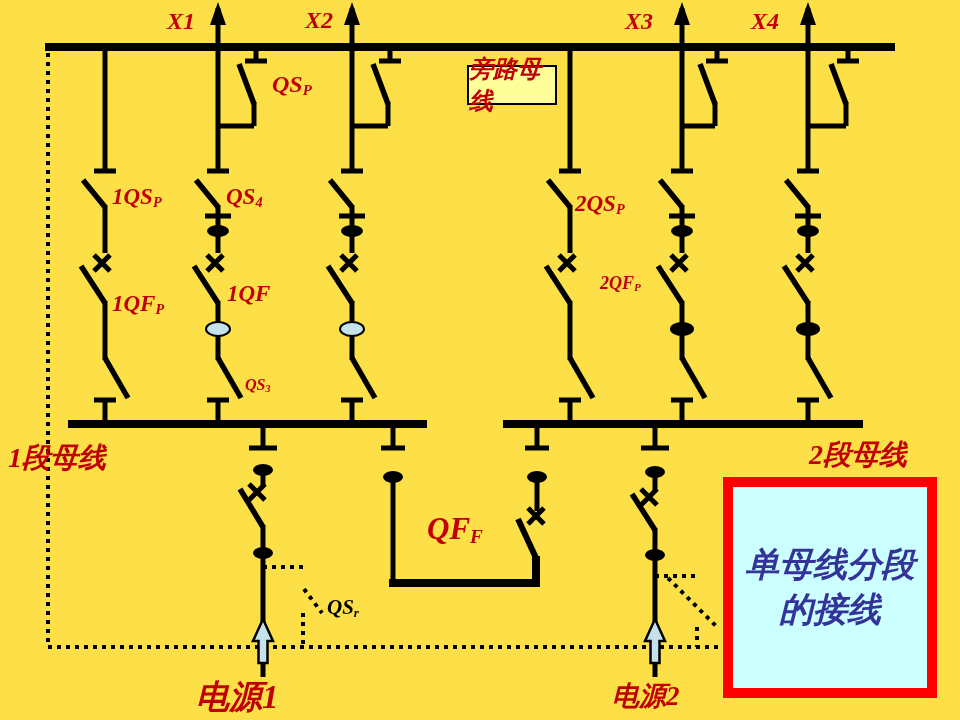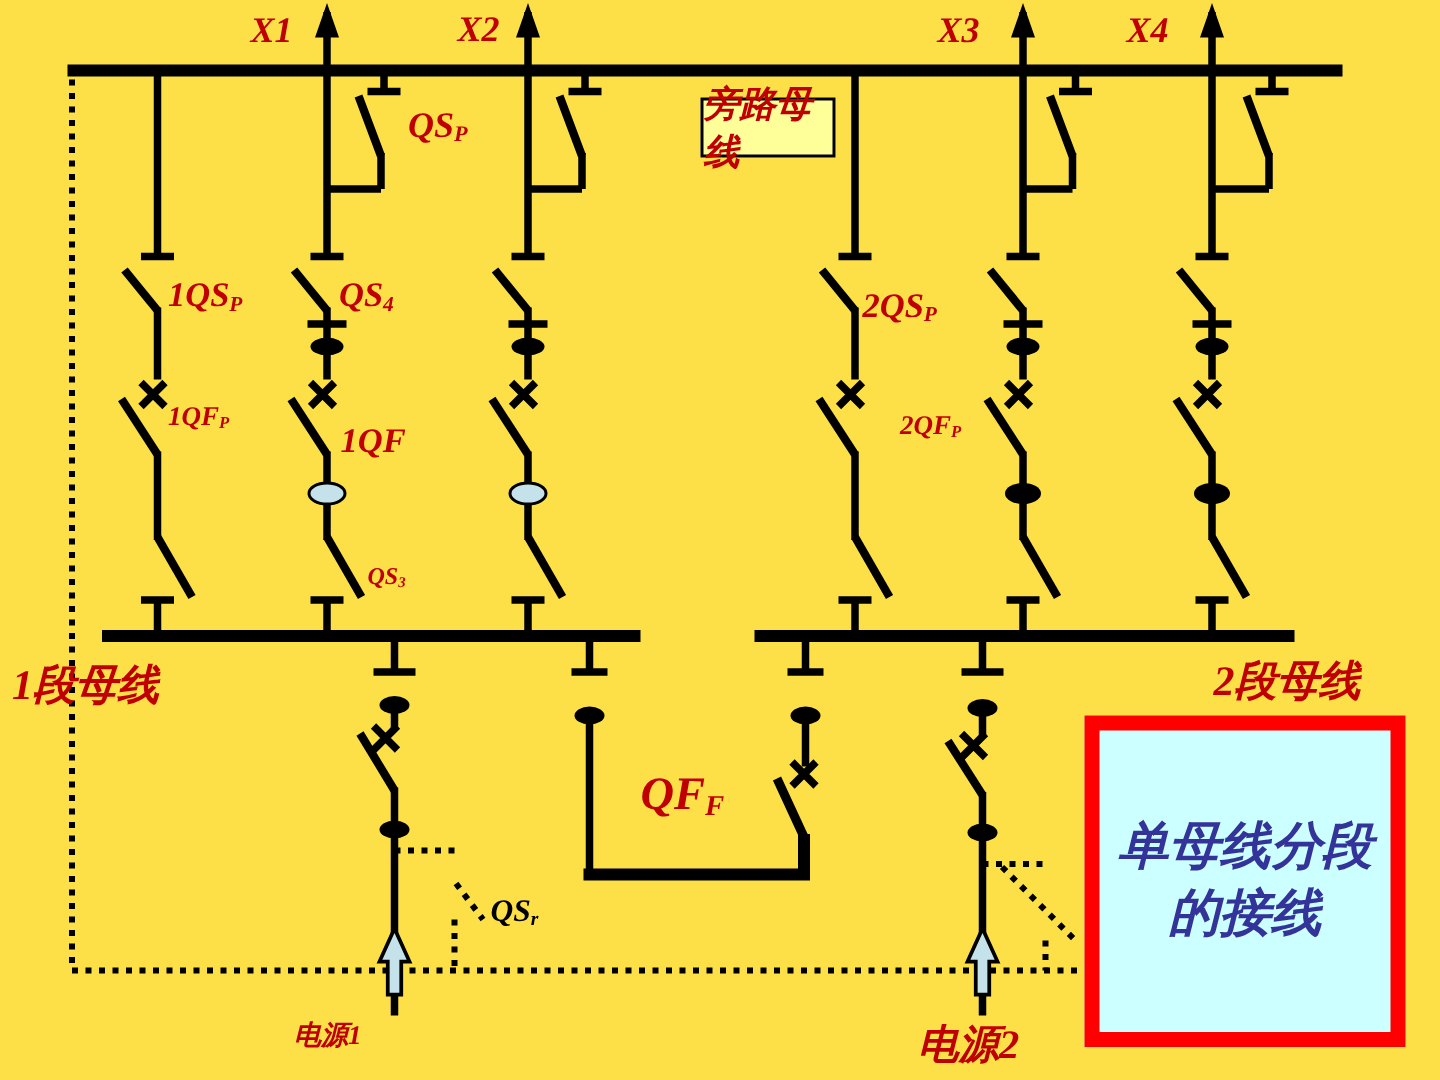--- a/index.html
+++ b/index.html
@@ -230,31 +230,31 @@
   <div class="lbl" style="left:751px;top:9px;font-size:24px">X4</div>
 
   <div class="bypass-box">
     <span>旁路母线</span>
   </div>
 
   <div class="lbl" style="left:272px;top:72px;font-size:24px"><span>QS</span><span class="sub">P</span></div>
   <div class="lbl" style="left:112px;top:185px;font-size:23px"><span>1QS</span><span class="sub">P</span></div>
   <div class="lbl" style="left:226px;top:185px;font-size:23px"><span>QS</span><span class="sub">4</span></div>
   <div class="lbl" style="left:575px;top:192px;font-size:23px"><span>2QS</span><span class="sub">P</span></div>
-  <div class="lbl" style="left:112px;top:268px;font-size:18px"><span>1QF</span><span class="sub">P</span></div>
+  <div class="lbl" style="left:112px;top:292px;font-size:23px"><span>1QF</span><span class="sub">P</span></div>
   <div class="lbl" style="left:227px;top:282px;font-size:23px"><span>1QF</span><span class="sub"></span></div>
   <div class="lbl" style="left:600px;top:274px;font-size:18px"><span>2QF</span><span class="sub">P</span></div>
   <div class="lbl" style="left:245px;top:377px;font-size:16px"><span>QS</span><span class="sub">3</span></div>
   <div class="lbl" style="left:427px;top:513px;font-size:31px"><span>QF</span><span class="sub">F</span></div>
   <div class="lbl black" style="left:327px;top:597px;font-size:21px"><span>QS</span><span class="sub">r</span></div>
 
   <div class="lbl" style="left:8px;top:444px;font-size:28px">1段母线</div>
   <div class="lbl" style="left:809px;top:441px;font-size:28px">2段母线</div>
 
-  <div class="lbl" style="left:196px;top:681px;font-size:18px">电源1</div>
+  <div class="lbl" style="left:196px;top:681px;font-size:33px">电源1</div>
   <div class="lbl" style="left:612px;top:683px;font-size:27px">电源2</div>
 
   <div class="title-box">
     <div>单母线分段</div>
     <div>的接线</div>
   </div>
 
 </div>
 
 </body></html>

